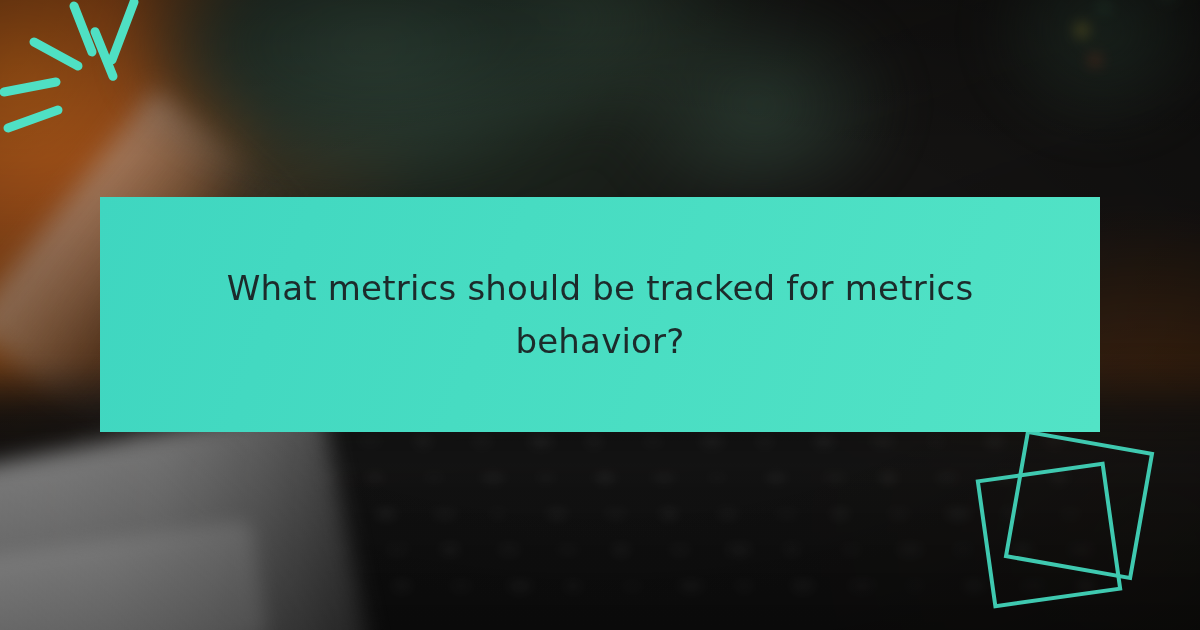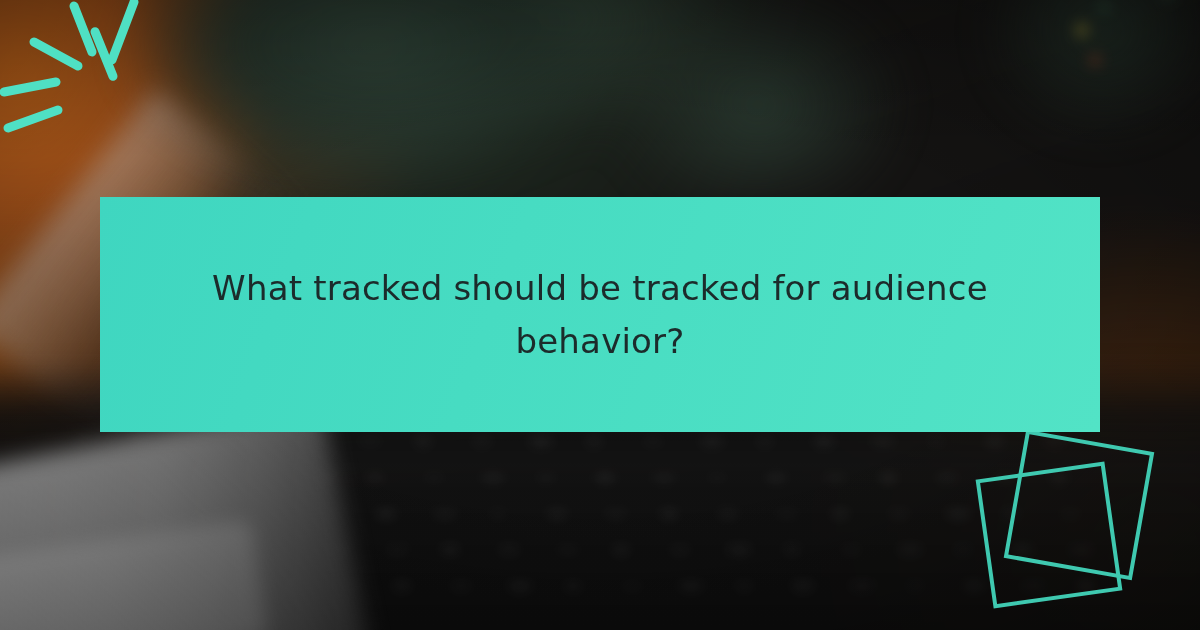--- a/index.html
+++ b/index.html
@@ -293,16 +293,16 @@
       <line x1="8" y1="128" x2="58" y2="110"></line>
     </g>
   </svg>
 
   <svg class="squares" viewBox="0 0 230 230">
     <rect x="16" y="72" width="126" height="126" fill="none" stroke="#3fc9b0" stroke-width="4" transform="rotate(-8 79 135)"></rect>
     <rect x="46" y="42" width="126" height="126" fill="none" stroke="#3fc9b0" stroke-width="4" transform="rotate(10 109 105)"></rect>
   </svg>
 
   <div class="card">
-    <div class="card-text">What tracked should be tracked for audience behavior?</div>
+    <div class="card-text">What metrics should be tracked for metrics behavior?</div>
   </div>
 
 </div>
 
 </body></html>

